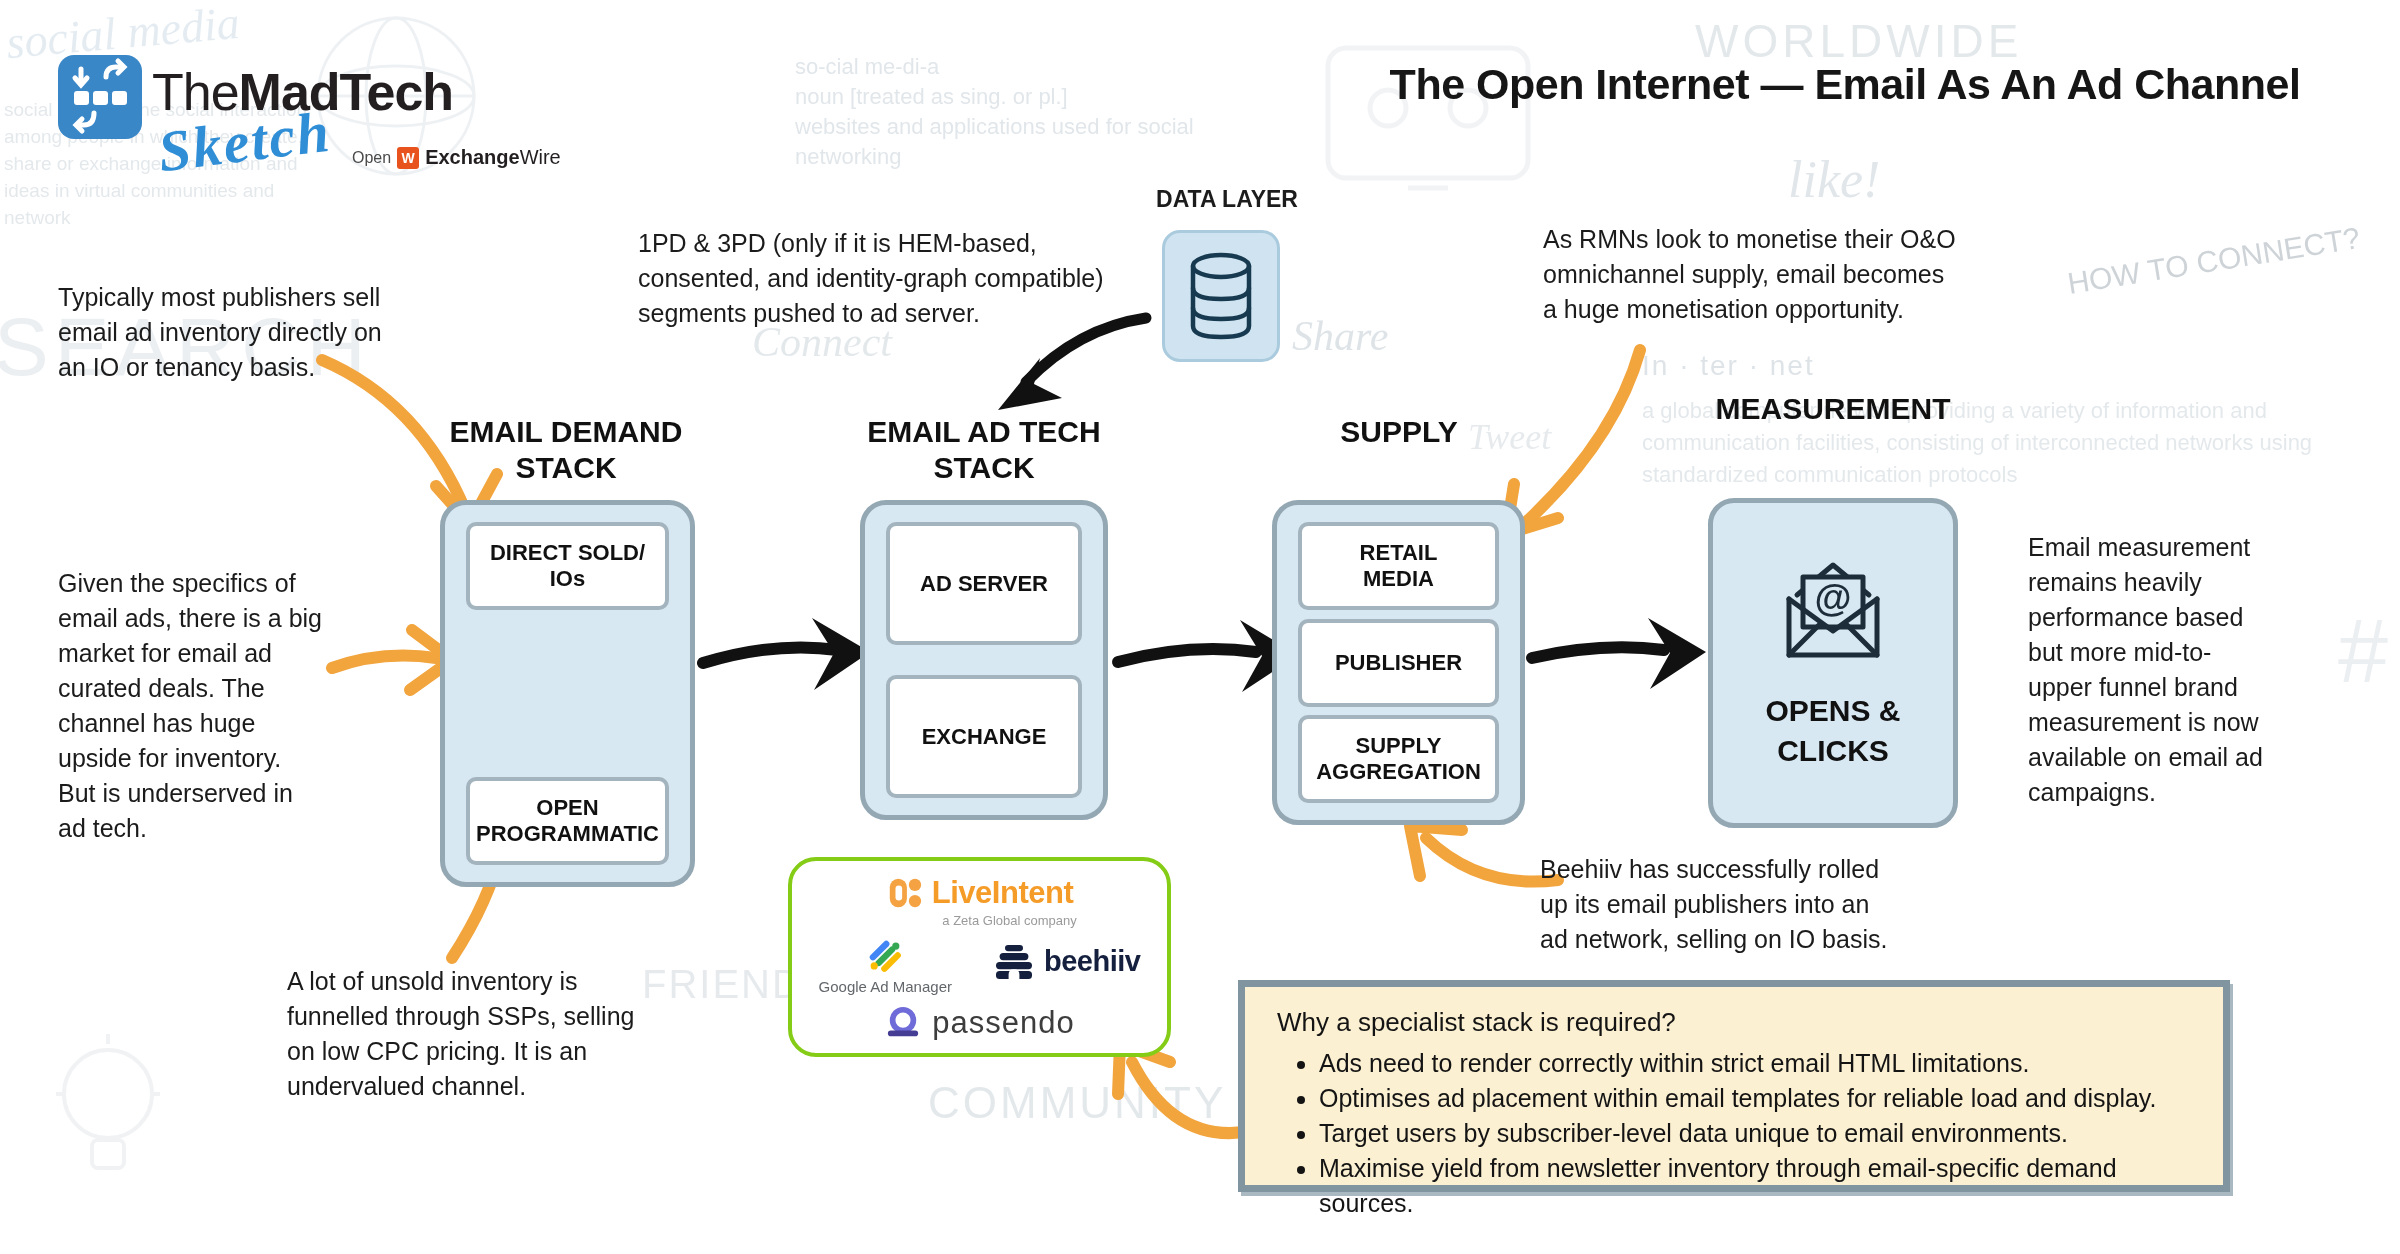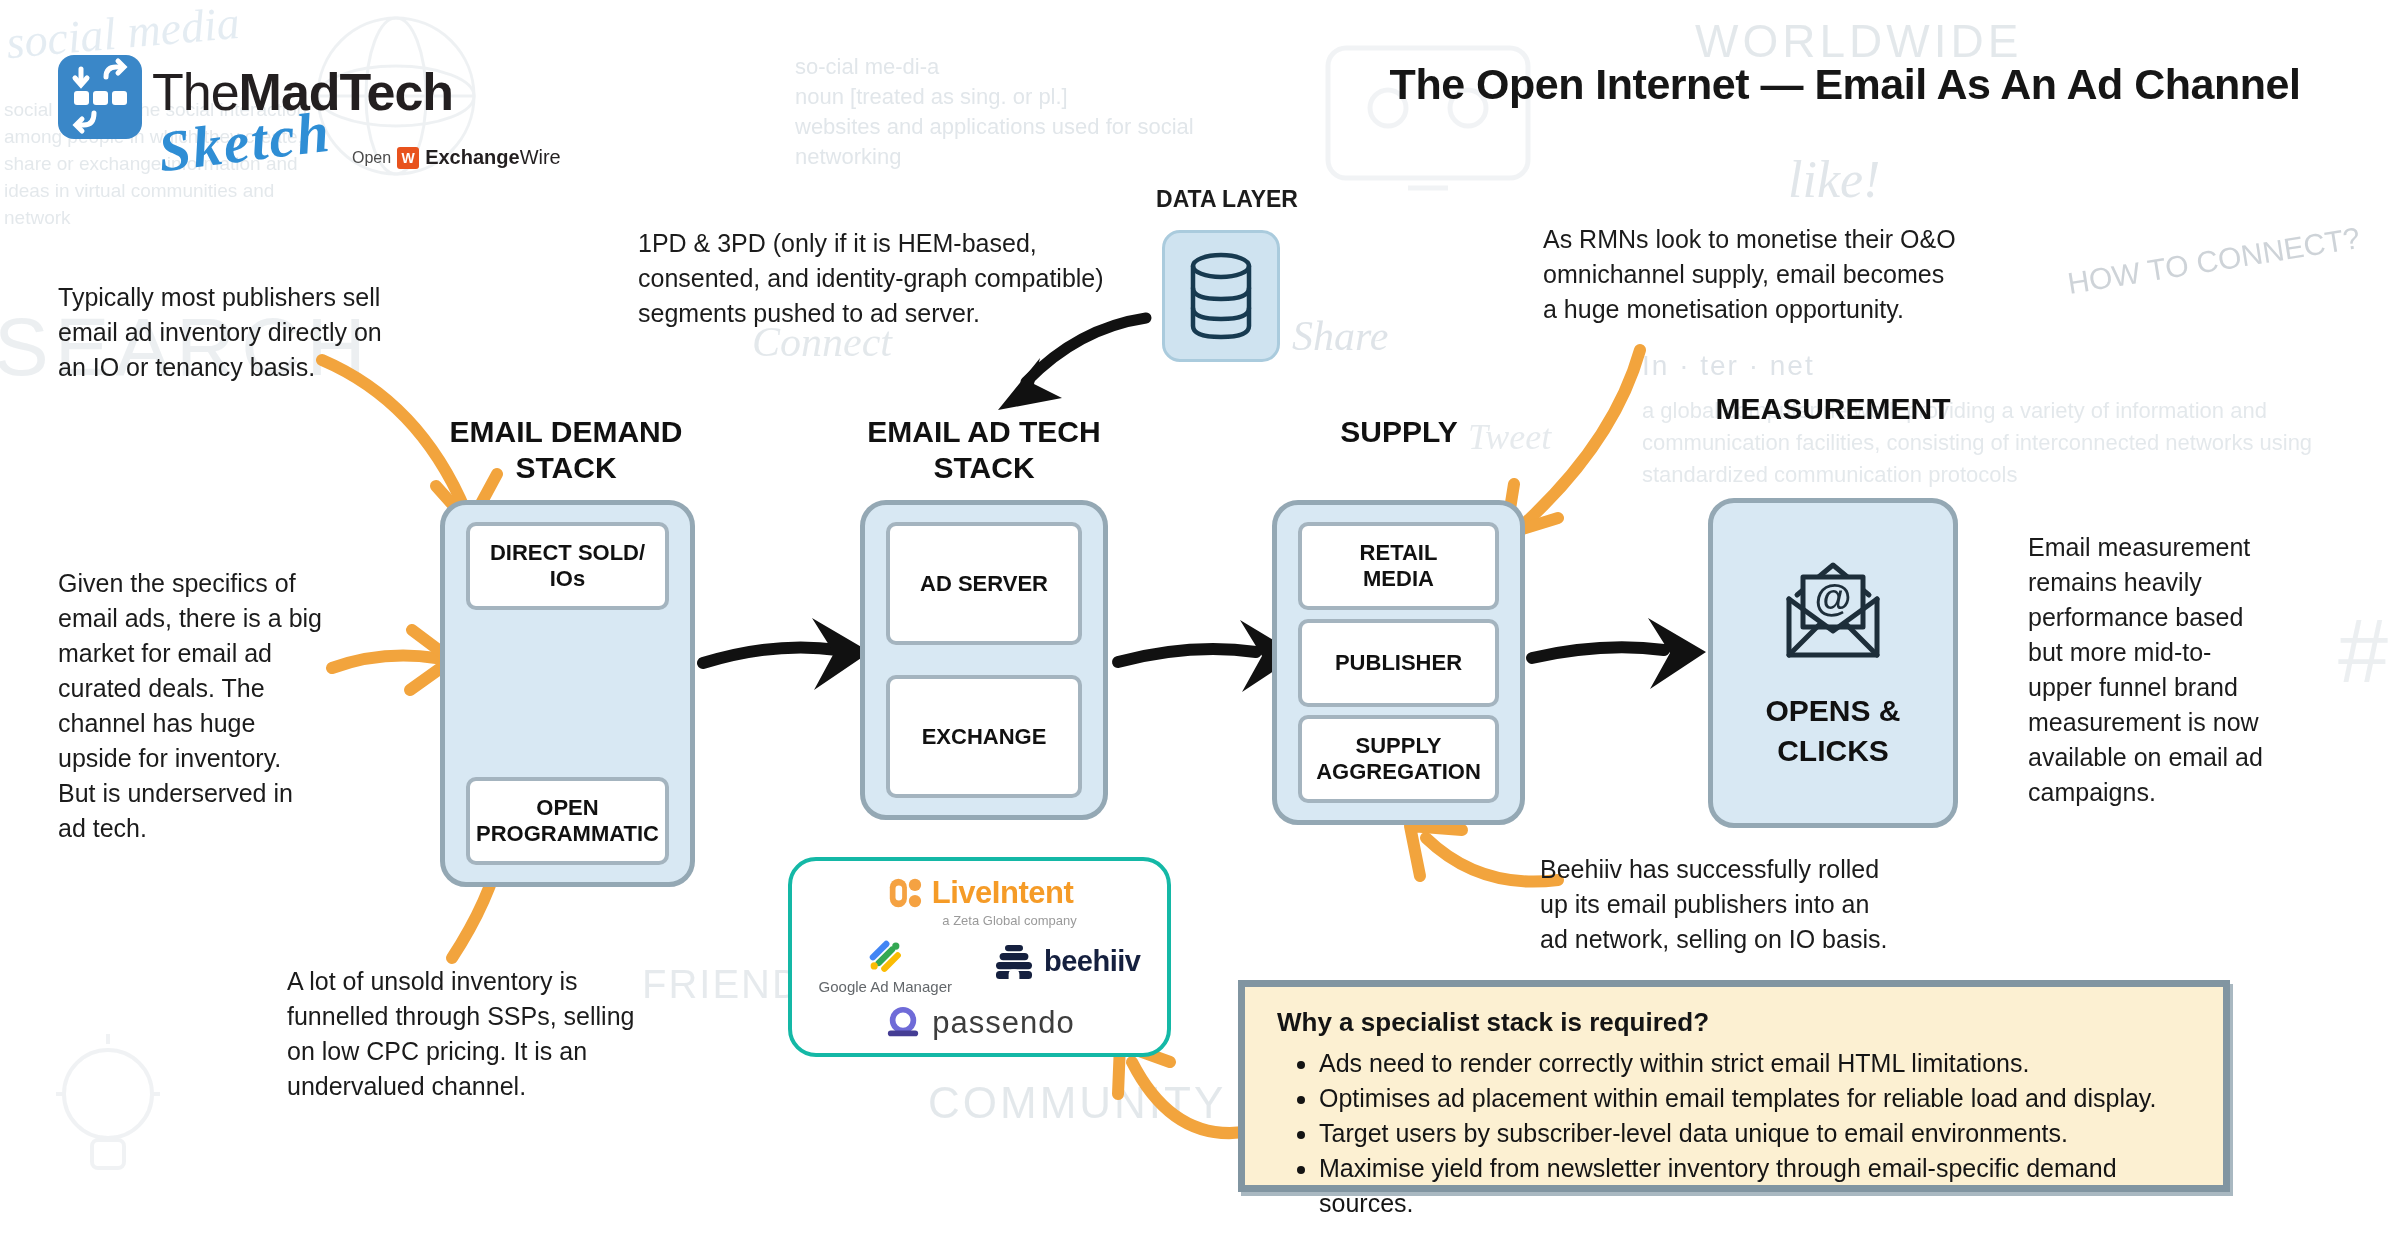--- a/index.html
+++ b/index.html
@@ -68,38 +68,38 @@
   .p2{left:860px;top:500px;width:248px;height:320px;}
   .p3{left:1272px;top:500px;width:253px;height:325px;}
   .p4{left:1708px;top:498px;width:250px;height:330px;justify-content:center;align-items:center;gap:28px;}
   .panel-box{background:#fff;border:4px solid #a4b4bf;border-radius:10px;display:flex;align-items:center;
              justify-content:center;text-align:center;font-weight:700;font-size:22px;line-height:26px;
              white-space:pre-line;color:#111;}
   .p1 .panel-box,.p3 .panel-box{height:80px;}
   .p2 .panel-box{height:115px;}
   .oc-label{font-size:30px;line-height:40px;font-weight:800;text-align:center;white-space:pre-line;color:#111;}
   
-  .logos-card{left:788px;top:857px;width:383px;height:200px;background:#fff;border:4px solid #14b8a6;
+  .logos-card{left:788px;top:857px;width:383px;height:200px;background:#fff;border:4px solid #84cc16;
               border-radius:28px;box-sizing:border-box;display:flex;flex-direction:column;
               align-items:center;justify-content:center;gap:10px;padding:10px 0;}
   .li-row{display:flex;flex-direction:column;align-items:center;}
   .li-main{display:flex;align-items:center;gap:8px;}
   .li-name{font-size:31px;font-weight:800;color:#f59b27;letter-spacing:-0.5px;}
   .li-sub{font-size:13px;color:#9a9a9a;margin-top:1px;margin-left:60px;}
   .mid-row{display:flex;align-items:flex-start;gap:42px;}
   .gam{display:flex;flex-direction:column;align-items:center;gap:4px;}
   .gam-label{font-size:15px;color:#63676b;}
   .bee{display:flex;align-items:center;gap:10px;margin-top:6px;}
   .bee-name{font-size:29px;font-weight:800;color:#15203f;letter-spacing:-0.5px;}
   .pas{display:flex;align-items:center;gap:10px;}
   .pas-name{font-size:31px;color:#3d3d3d;letter-spacing:1px;}
   
   .note{left:1238px;top:980px;width:992px;height:212px;background:#fcf0d2;border:7px solid #8195a1;
         box-sizing:border-box;padding:16px 28px;box-shadow:3px 4px 0 #a9b8c1;}
-  .note-title{font-size:26px;font-weight:700;margin:4px 0 8px 4px;color:#141414;}
+  .note-title{font-size:26px;font-weight:400;margin:4px 0 8px 4px;color:#141414;}
   .note ul{margin:0;padding-left:46px;}
   .note li{font-size:25px;line-height:35px;color:#141414;}
   svg{display:block;}
   .overlay{position:absolute;left:0;top:0;pointer-events:none;}
 </style>
 </head>
 <body>
 
 <div>
   <div class="doodle d-script d1">social media</div>

